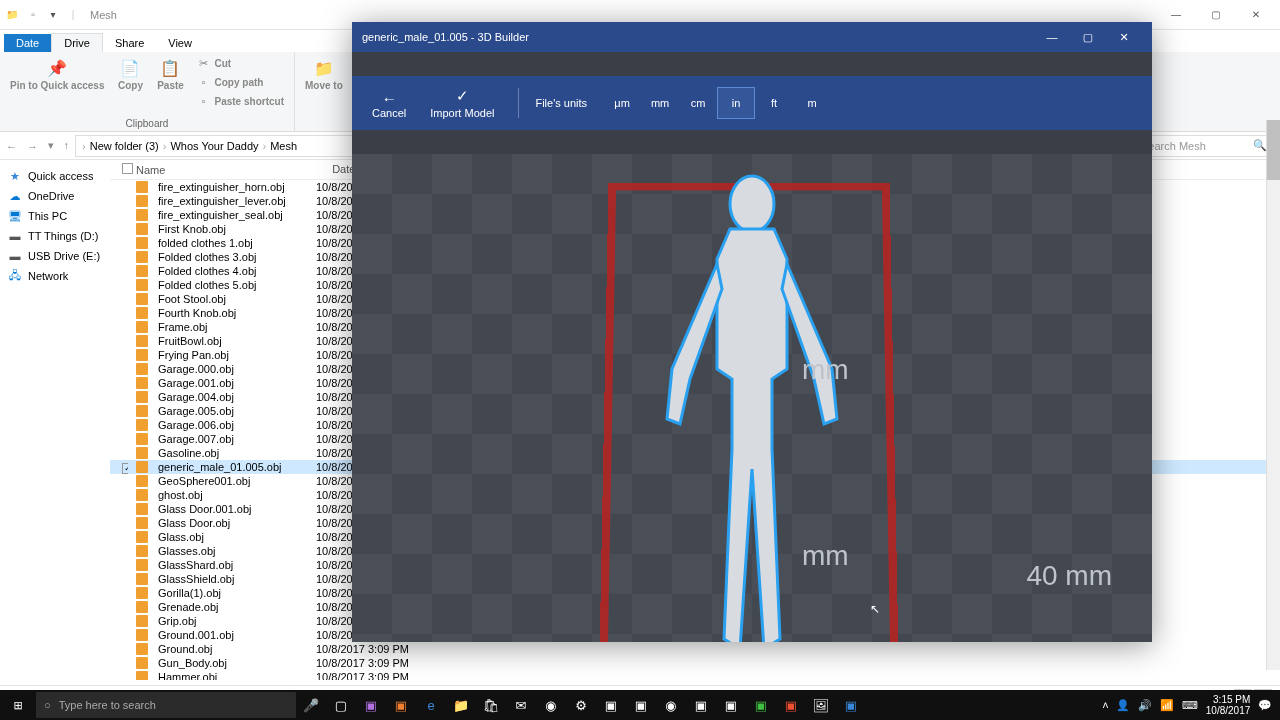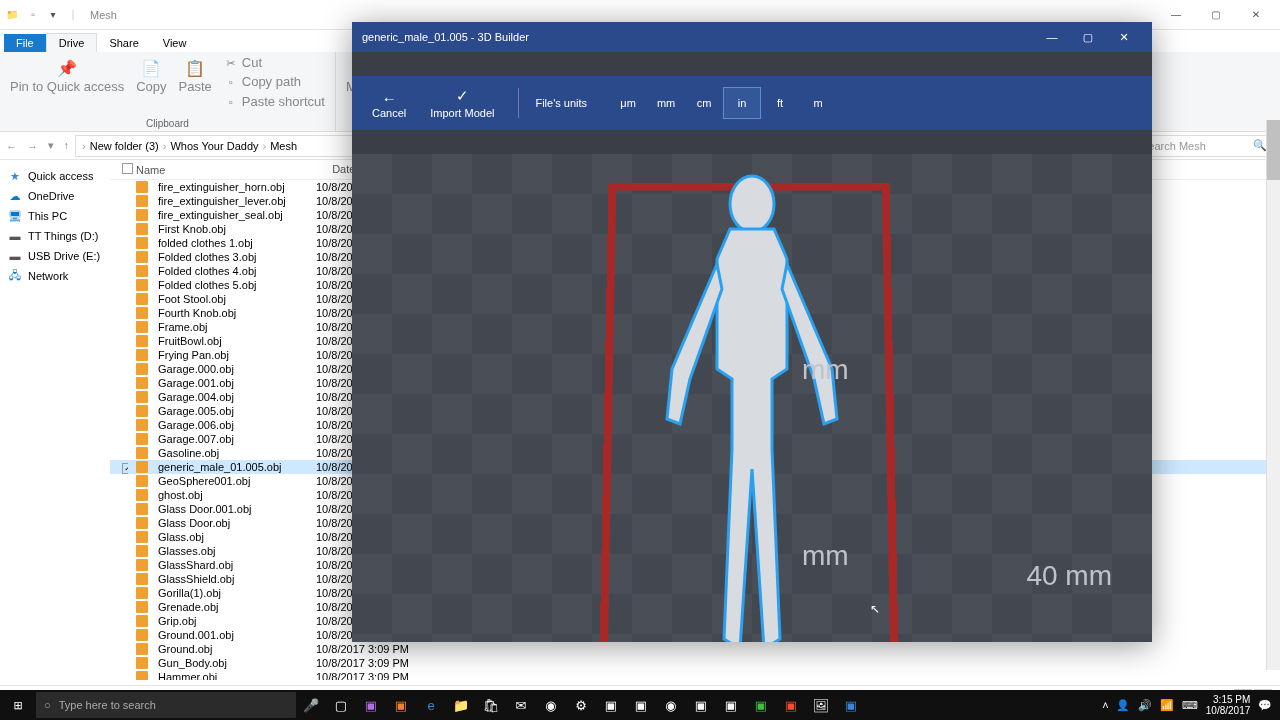--- a/index.html
+++ b/index.html
@@ -21,21 +21,21 @@
 
 
 .ribbon { height: 80px; background: #f5f6f7; border-bottom: 1px solid #ddd; display: flex; font-size: 10px; }
 .ribbon-group { border-right: 1px solid #e0e0e0; padding: 2px 6px; display: flex; flex-direction: column; justify-content: space-between; }
 .ribbon-group .items { display: flex; align-items: flex-start; gap: 4px; }
 .ribbon-group .label { text-align: center; color: #666; font-size: 10px; padding-top: 2px; }
 .ribbon-btn { display: flex; flex-direction: column; align-items: center; padding: 2px 4px; color: #888; min-width: 36px; }
 .ribbon-btn .ico { width: 24px; height: 24px; display: flex; align-items: center; justify-content: center; font-size: 16px; }
 .ribbon-btn.small { flex-direction: row; min-width: auto; gap: 4px; color: #888; }
 .ribbon-btn.small .ico { width: 14px; height: 14px; font-size: 11px; }
-.ribbon-btn .txt { font-size: 13px; line-height: 1.1; text-align: center; }
+.ribbon-btn .txt { font-size: 10px; line-height: 1.1; text-align: center; font-weight: bold; }
 .clip-col { display:flex; flex-direction:column; gap:1px; }
 
 
 .addressbar { height: 28px; border-bottom: 1px solid #e5e5e5; display: flex; align-items: center; padding: 0 6px; font-size: 11px; gap: 6px; }
 .addressbar .nav { display: flex; gap: 10px; color: #888; }
 .addressbar .crumbs { flex: 1; display: flex; align-items: center; gap: 4px; border: 1px solid #ddd; height: 22px; padding: 0 6px; }
 .addressbar .crumbs .sep { color: #aaa; }
 .addressbar .search { width: 140px; border: 1px solid #ddd; height: 22px; padding: 0 6px; color: #999; display: flex; align-items: center; justify-content: space-between; }
 
 
@@ -65,21 +65,21 @@
 
 .builder { position: absolute; left: 352px; top: 22px; width: 800px; height: 620px; background: #3a3f47; box-shadow: 0 4px 30px rgba(0,0,0,0.4); display: flex; flex-direction: column; gap: 24px; }
 .builder-title { height: 30px; background: #2b4a8b; color: #fff; display: flex; align-items: center; padding: 0 10px; font-size: 11px; }
 .builder-title .wc { margin-left: auto; display: flex; }
 .builder-title .wc div { width: 36px; height: 30px; display: flex; align-items: center; justify-content: center; font-size: 11px; }
 .builder-title .wc div:last-child { background: #2b4a8b; }
 .builder-bar { height: 54px; background: #2b4a8b; display: flex; align-items: center; padding: 0 12px; gap: 8px; color: #fff; font-size: 11px; }
 .builder-bar .act { display: flex; flex-direction: column; align-items: center; gap: 2px; padding: 0 8px; }
 .builder-bar .act .ic { font-size: 15px; }
 .builder-bar .sep { width: 1px; height: 30px; background: rgba(255,255,255,0.3); margin: 0 8px; }
-.builder-bar .units-label { margin-right: 14px; }
+.builder-bar .units-label { margin-right: 8px; }
 .builder-bar .unit { width: 38px; height: 32px; display: flex; align-items: center; justify-content: center; }
 .builder-bar .unit.sel { border: 1px solid #5b8dd6; background: rgba(91,141,214,0.2); }
 .builder-view { flex: 1; background: #4a4f57; position: relative; overflow: hidden; }
 .checker { position: absolute; inset: 0; background-image:
   linear-gradient(45deg, #3e434a 25%, transparent 25%),
   linear-gradient(-45deg, #3e434a 25%, transparent 25%),
   linear-gradient(45deg, transparent 75%, #3e434a 75%),
   linear-gradient(-45deg, transparent 75%, #3e434a 75%);
   background-size: 80px 80px;
   background-position: 0 0, 0 40px, 40px -40px, -40px 0;
@@ -114,21 +114,21 @@
   </div>
   <div class="title">Mesh</div>
   <div class="wincontrols">
     <div>—</div>
     <div>▢</div>
     <div>✕</div>
   </div>
 </div>
 
 <div class="ribbontabs">
-  <div class="tab file">File</div>
+  <div class="tab file">Date</div>
   <div class="tab active">Drive</div>
   <div class="tab">Share</div>
   <div class="tab">View</div>
 </div>
 
 <div class="ribbon">
   <div class="ribbon-group">
     <div class="items">
       <div class="ribbon-btn">
           <div class="ico">📌</div>

